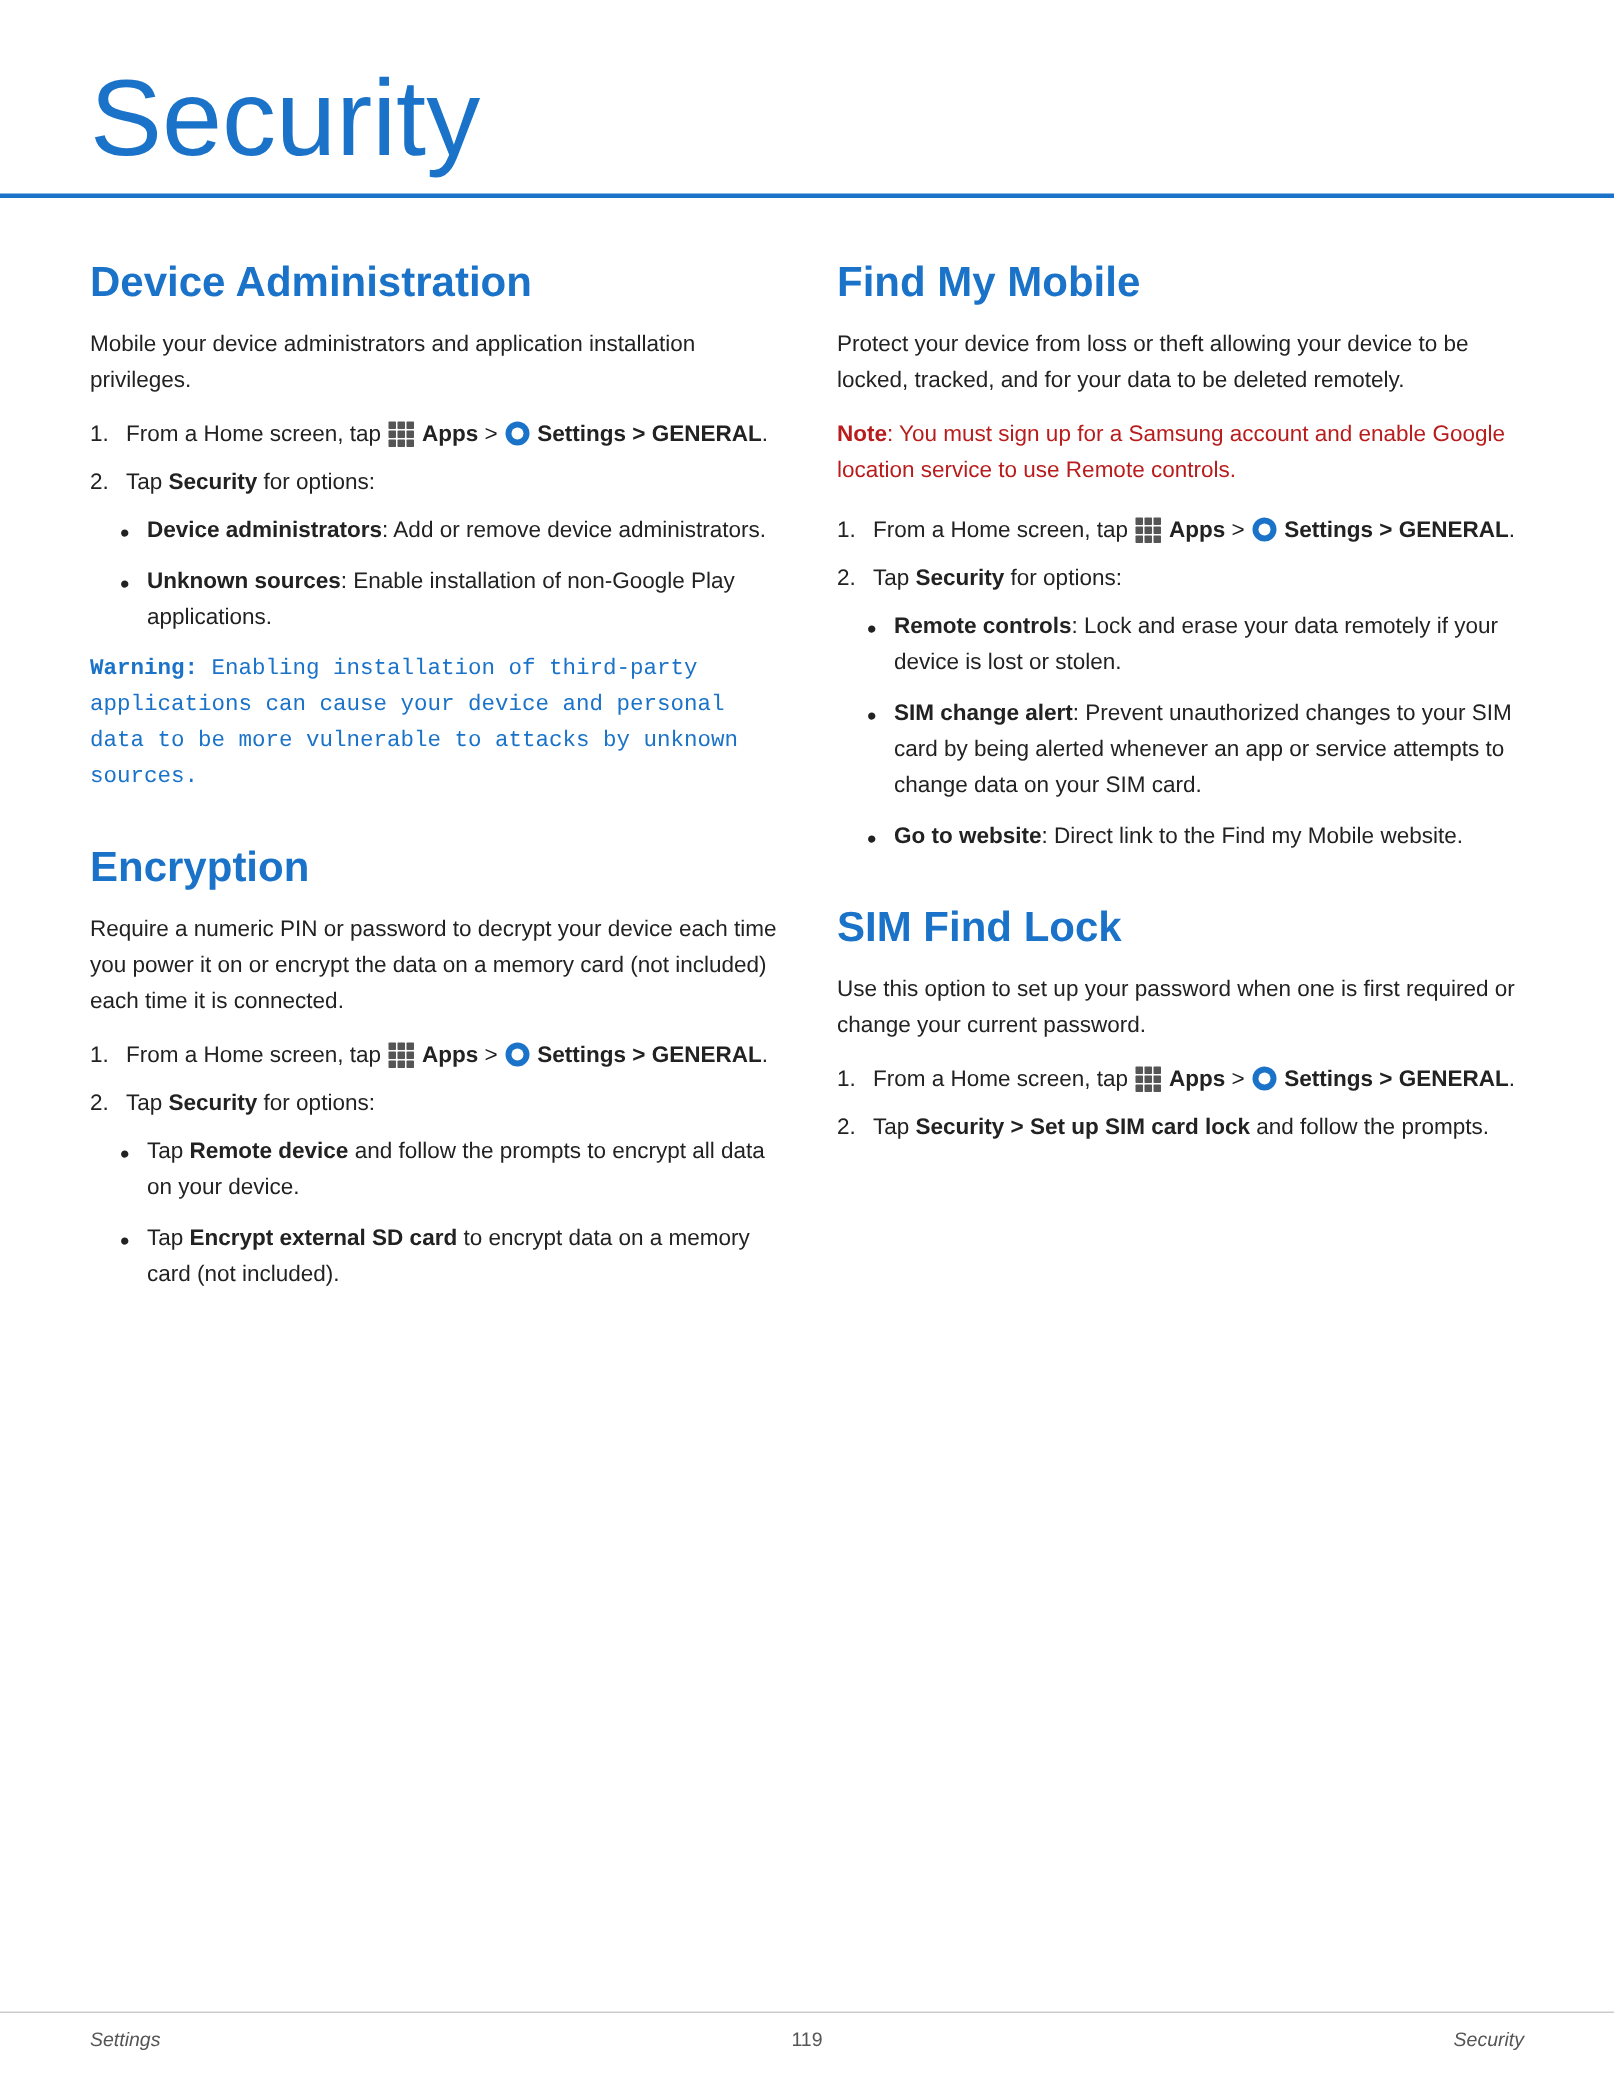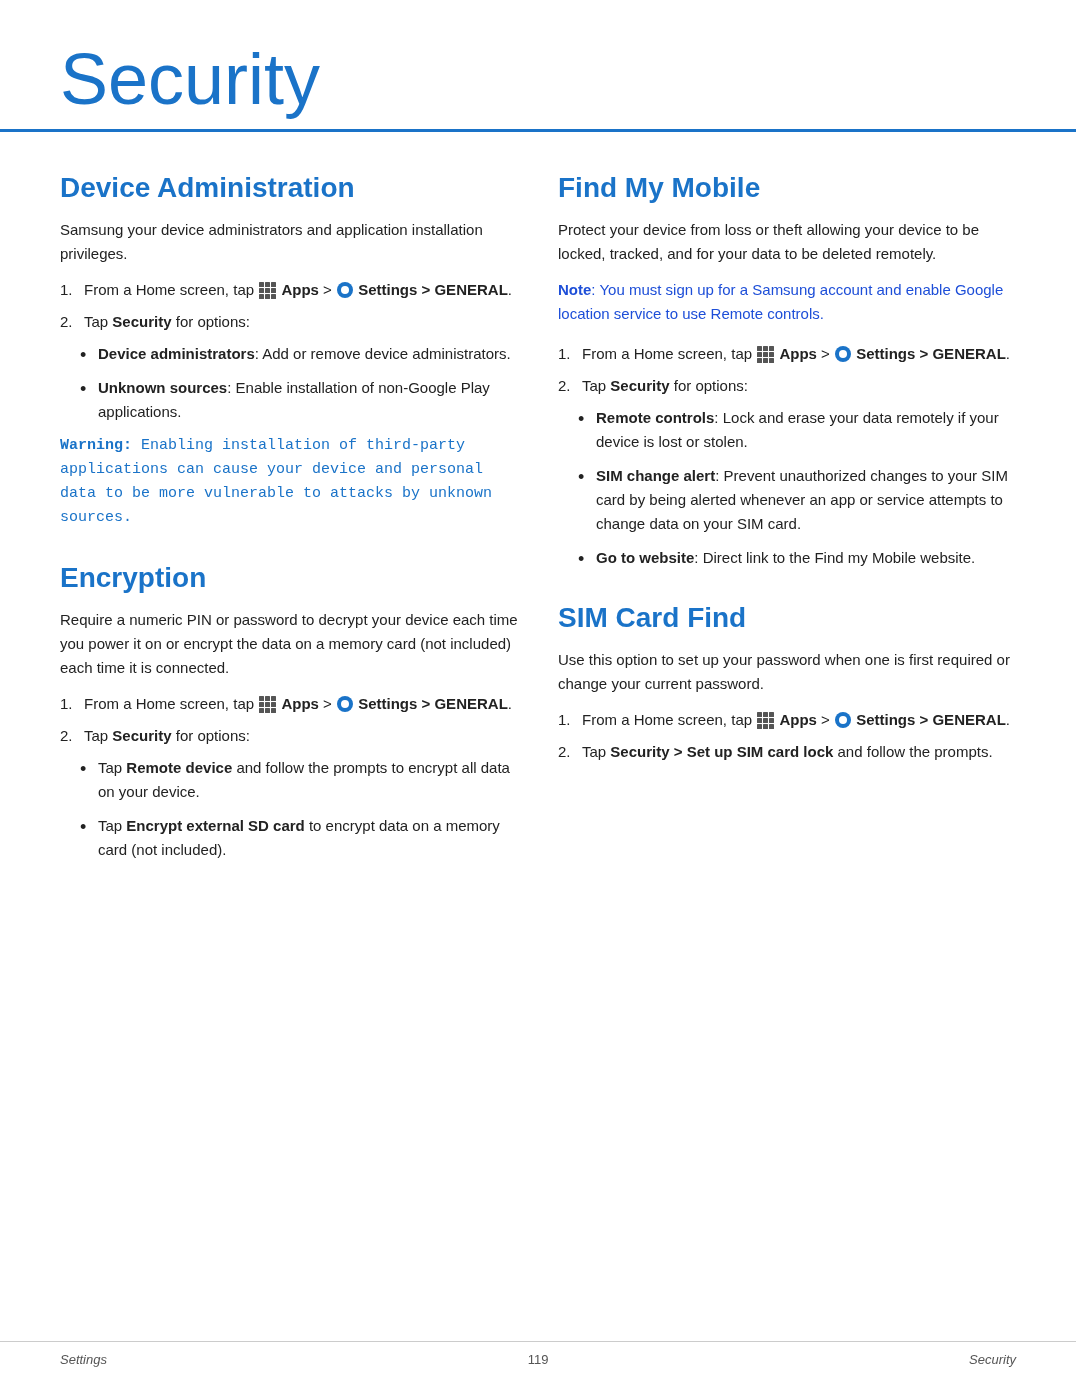--- a/index.html
+++ b/index.html
@@ -113,21 +113,21 @@
       color: #1a73c8;
       line-height: 1.6;
       margin-top: 8px;
       margin-bottom: 16px;
       font-family: Liberation Mono, monospace;
     }
 
     
     .note-text {
       font-size: 15px;
-      color: #1d4ed8;
+      color: #b91c1c;
       line-height: 1.6;
       margin-top: 8px;
       margin-bottom: 16px;
     }
 
     
     .section-block {
       margin-bottom: 32px;
     }
 
@@ -232,21 +232,21 @@
     <h1 class="page-title">Security</h1>
   </div>
 
   <div class="content-area">
 
     <div class="left-column">
 
 
       <div class="section-block">
         <h2 class="section-title">Device Administration</h2>
-        <p class="body-text">Samsung your device administrators and application installation privileges.</p>
+        <p class="body-text">Mobile your device administrators and application installation privileges.</p>
 
         <div class="step-row">
           <span class="step-num">1.</span>
           <span class="step-content">
             From a Home screen, tap
             <span class="grid-icon">
               <span class="grid-icon-dot"></span>
                 <span class="grid-icon-dot"></span>
                 <span class="grid-icon-dot"></span>
               <span class="grid-icon-dot"></span>
@@ -367,21 +367,21 @@
           <li>
             <span class="bold">SIM change alert</span><span>: Prevent unauthorized changes to your SIM card by being alerted whenever an app or service attempts to change data on your SIM card.</span>
           </li>
           <li>
             <span class="bold">Go to website</span><span>: Direct link to the Find my Mobile website.</span>
           </li>
         </ul>
       </div>
 
       <div class="section-block">
-        <h2 class="section-title">SIM Card Find</h2>
+        <h2 class="section-title">SIM Find Lock</h2>
         <p class="body-text">Use this option to set up your password when one is first required or change your current password.</p>
 
         <div class="step-row">
           <span class="step-num">1.</span>
           <span class="step-content">
             From a Home screen, tap
             <span class="grid-icon">
               <span class="grid-icon-dot"></span>
                 <span class="grid-icon-dot"></span>
                 <span class="grid-icon-dot"></span>

